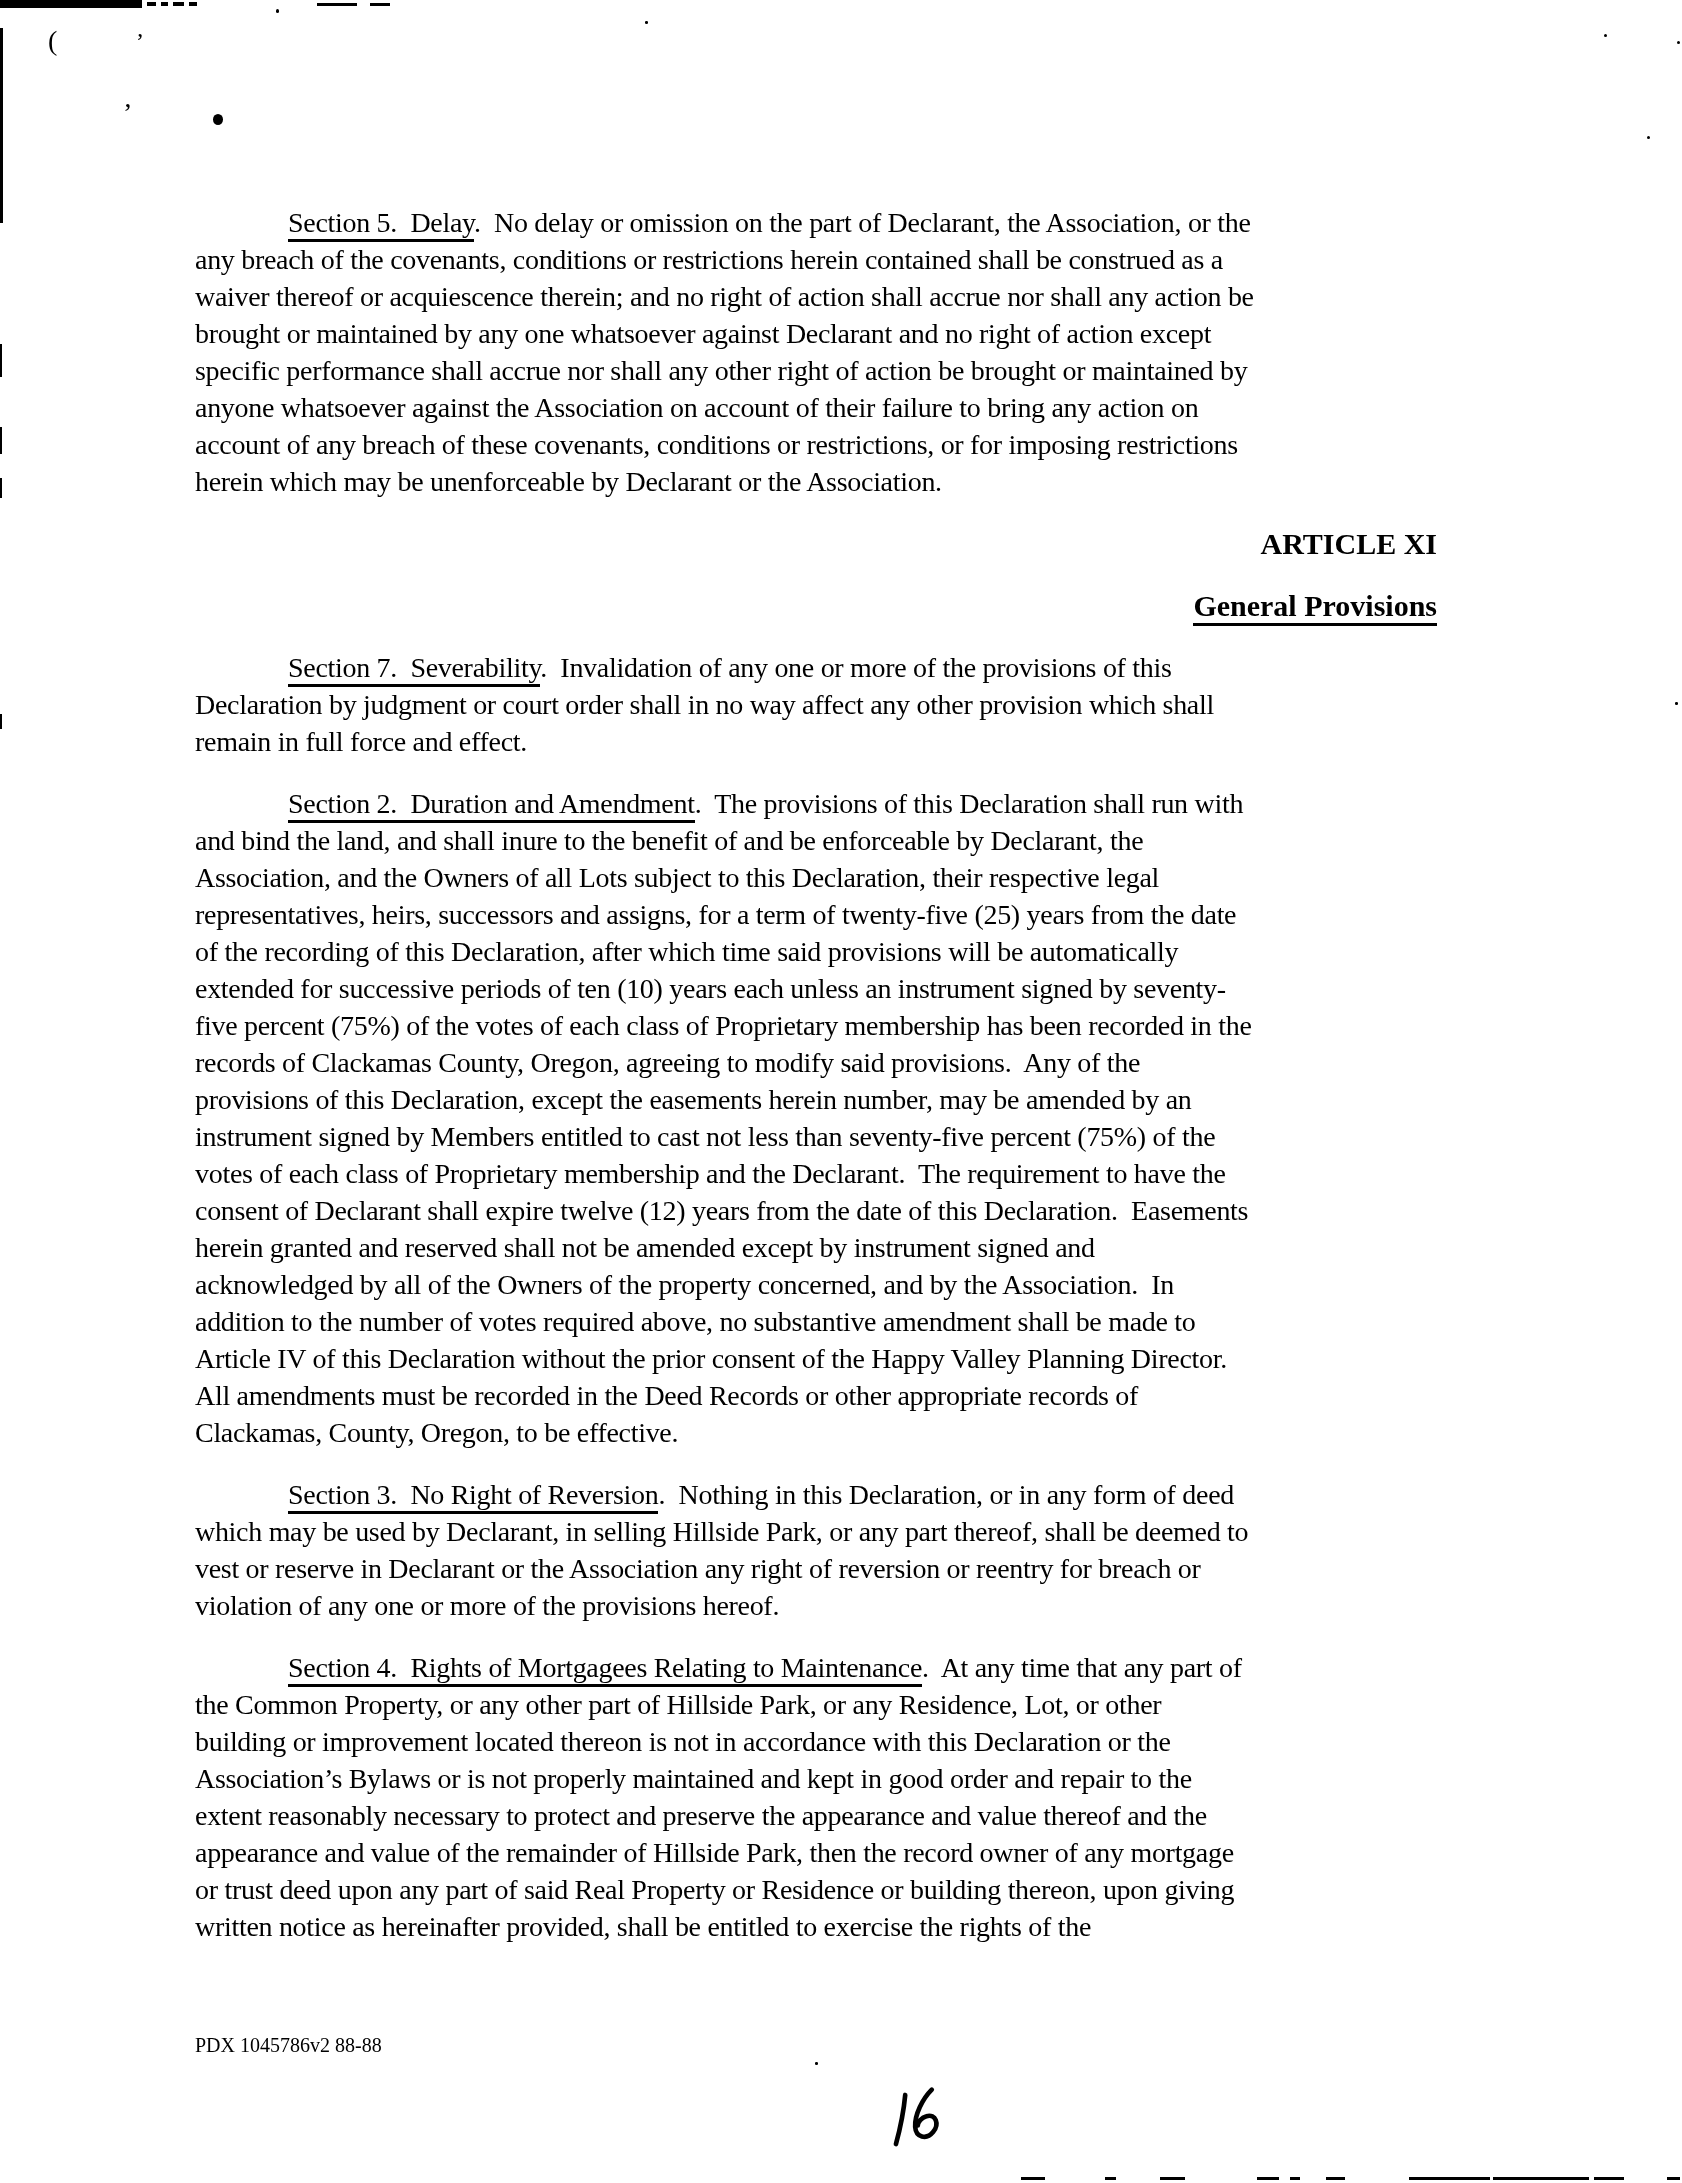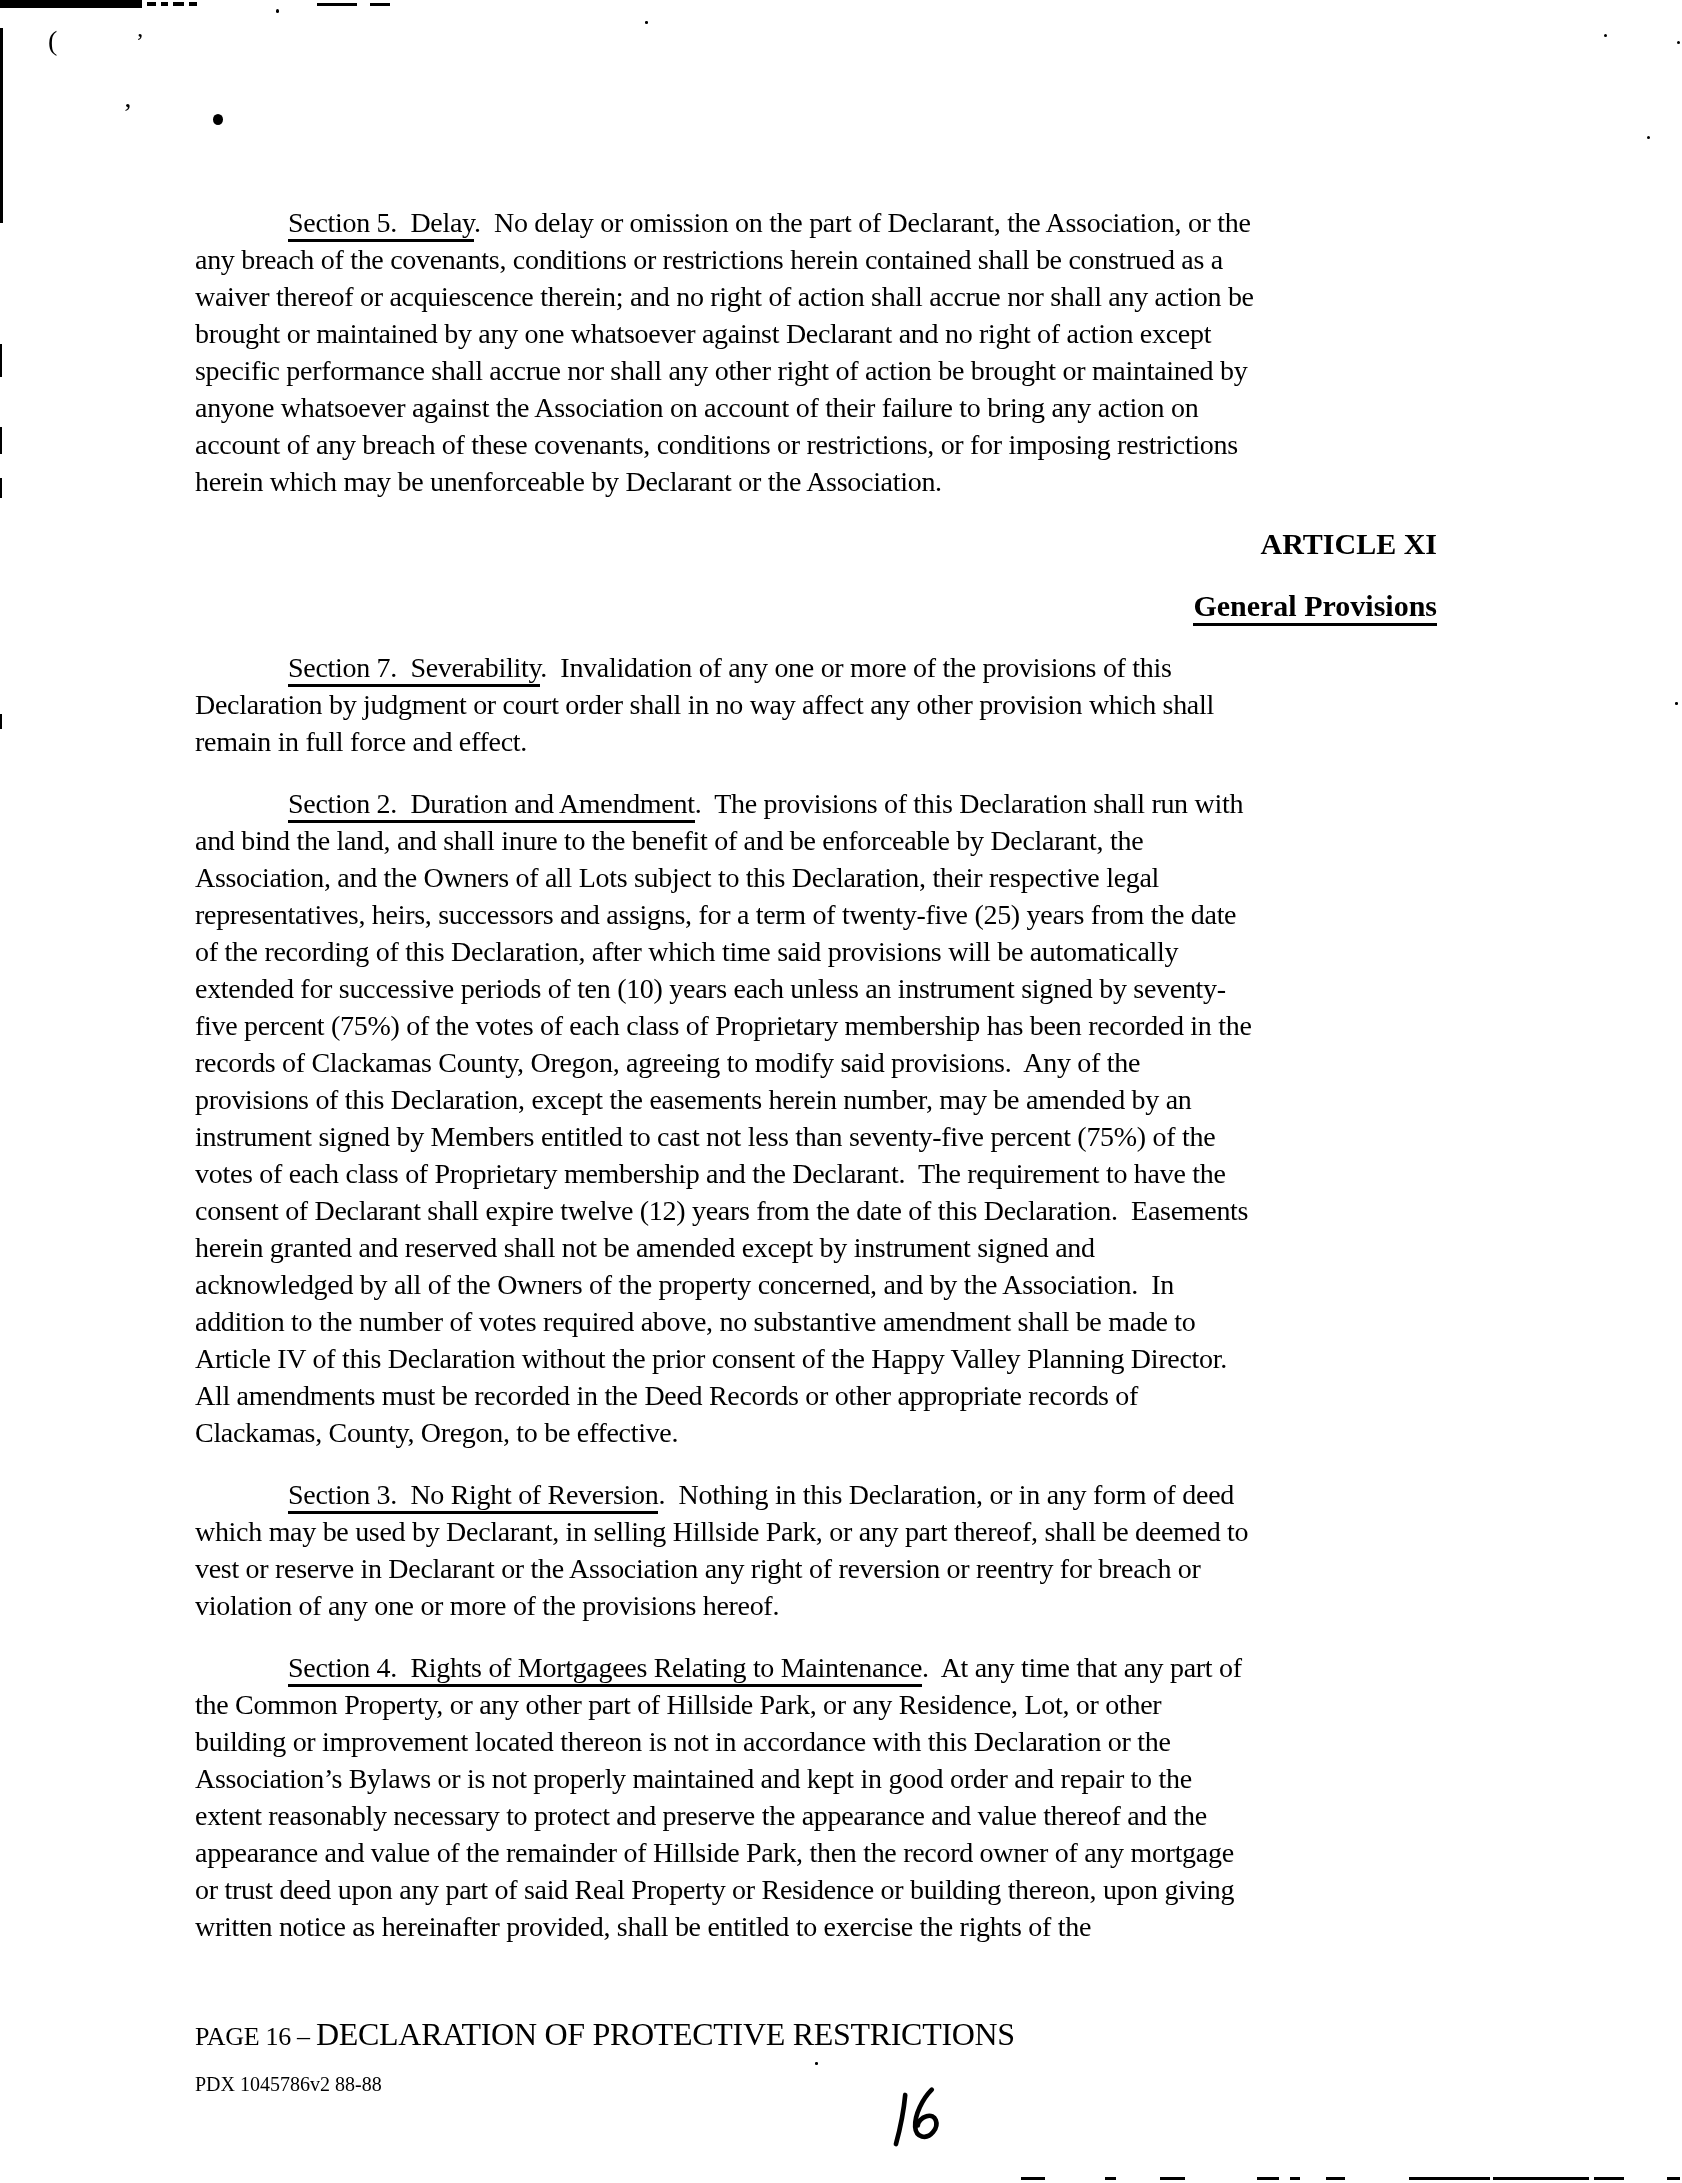--- a/index.html
+++ b/index.html
@@ -127,21 +127,20 @@
         <div class="line">building or improvement located thereon is not in accordance with this Declaration or the</div>
         <div class="line">Association’s Bylaws or is not properly maintained and kept in good order and repair to the</div>
         <div class="line">extent reasonably necessary to protect and preserve the appearance and value thereof and the</div>
         <div class="line">appearance and value of the remainder of Hillside Park, then the record owner of any mortgage</div>
         <div class="line">or trust deed upon any part of said Real Property or Residence or building thereon, upon giving</div>
         <div class="line">written notice as hereinafter provided, shall be entitled to exercise the rights of the</div>
       </div>
     </div>
 
   <div class="footer">
-    <div class="footer-line1"><span class="page-label">PAGE 16 – </span><span>DECLARATION OF PROTECTIVE RESTRICTIONS</span></div>
     <div class="footer-line2">PDX 1045786v2 88-88</div>
   </div>
 
   <svg class="hand16" width="73" height="73" viewBox="0 0 110 110" aria-label="16">
     <path d="M 38 18 C 36 40, 30 70, 24 92" fill="none" stroke="#000" stroke-width="7" stroke-linecap="round"></path>
     <path d="M 78 10 C 64 24, 52 48, 53 66 C 54 82, 70 86, 80 74 C 90 62, 84 46, 70 50 C 62 52, 57 60, 57 64" fill="none" stroke="#000" stroke-width="7" stroke-linecap="round"></path>
   </svg>
 
   <div>
 

